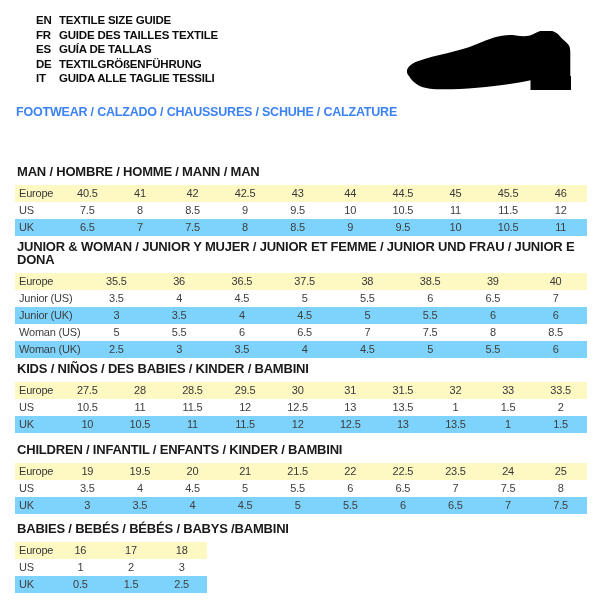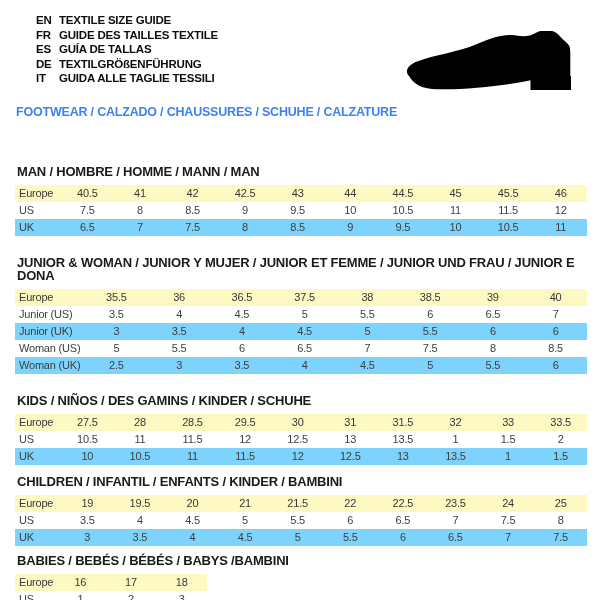--- a/index.html
+++ b/index.html
@@ -29,21 +29,21 @@
     font-size: 12.5px;
     letter-spacing: -0.2px;
     color: #3b82f6;
   }
 
   
   .shoe { position: absolute; top: 31px; right: 26px; width: 170px; height: 62px; }
 
   
   .tables-host { display: block; }
-  .section { margin-top: 20px; }
+  .section { margin-top: 4px; }
   .section:nth-child(1) { margin-top: 46px; }
   .section:nth-child(4) { margin-top: 10px; }
   .section:nth-child(5) { margin-top: 8px; }
   .section-title {
     font-weight: bold;
     font-size: 13px;
     letter-spacing: -0.2px;
     color: #1a1a1a;
     margin-left: 3px;
     margin-bottom: 7px;
@@ -213,21 +213,21 @@
             <span class="data-cell">3.5</span>
             <span class="data-cell">4</span>
             <span class="data-cell">4.5</span>
             <span class="data-cell">5</span>
             <span class="data-cell">5.5</span>
             <span class="data-cell">6</span>
           </div>
         </div>
       </section>
       <section class="section">
-        <div class="section-title">KIDS / NIÑOS / DES GAMINS / KINDER / SCHUHE</div>
+        <div class="section-title">KIDS / NIÑOS / DES BABIES / KINDER / BAMBINI</div>
         <div class="tbl">
           <div class="trow thead">
             <span class="label-cell" style="width: 46px;">Europe</span>
             <span class="data-cell">27.5</span>
             <span class="data-cell">28</span>
             <span class="data-cell">28.5</span>
             <span class="data-cell">29.5</span>
             <span class="data-cell">30</span>
             <span class="data-cell">31</span>
             <span class="data-cell">31.5</span>

